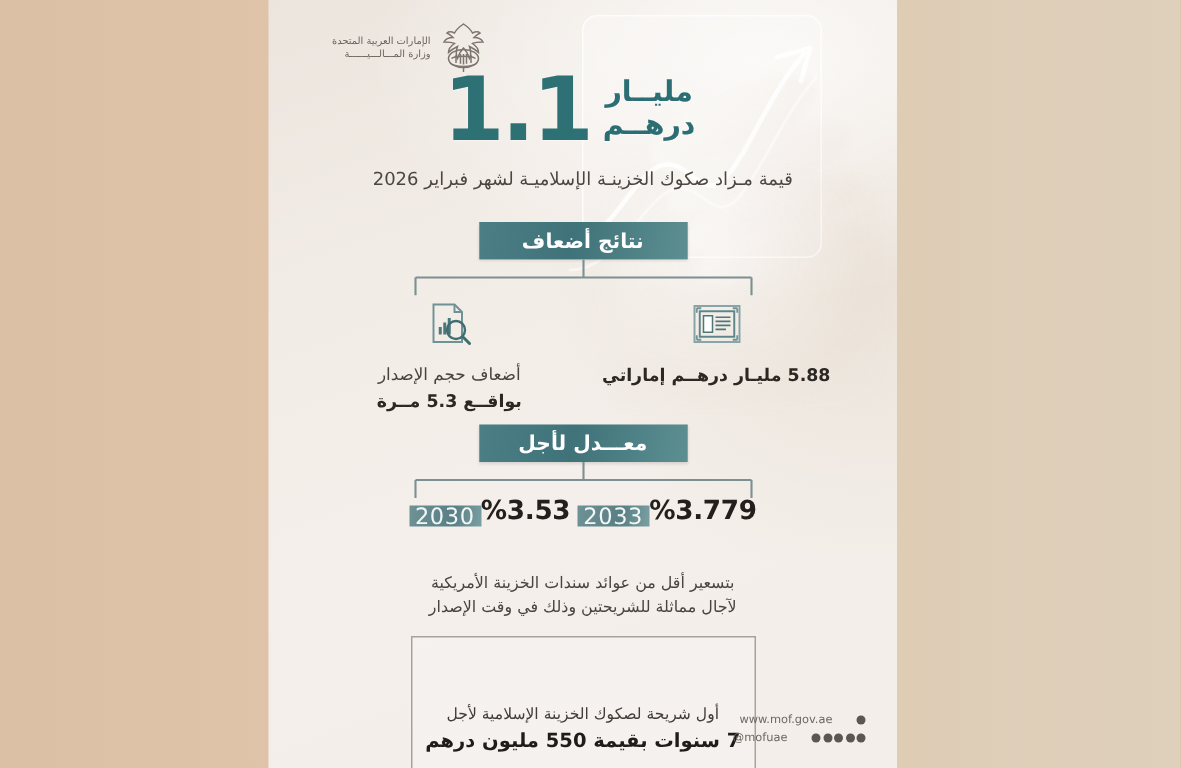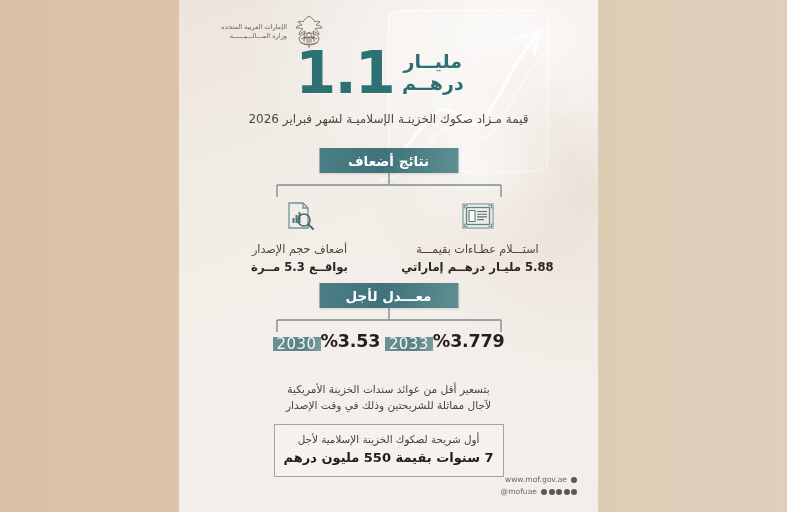--- a/index.html
+++ b/index.html
@@ -216,35 +216,35 @@
     top: 424px;
     left: 50%;
     transform: translateX(-50%);
     width: 230px;
     border: 1px solid #a9a29b;
     background: rgba(255,255,255,.22);
     padding: 7px 8px 8px;
     text-align: center;
     direction: rtl;
   }
-  #tranche .t1 { font-size: 10.4px; color: #423c37; line-height: 1.45; }
+  #tranche .t1 { font-size: 10.4px; color: #423c37; line-height: 1.45; margin-top: 37px; }
   #tranche .t2 { font-size: 13px; font-weight: bold; color: #201c19; line-height: 1.5; margin-top: 1px; text-align: center; }
 
   
   #footer {
     position: absolute;
     right: 21px;
     bottom: 14px;
     direction: ltr;
     text-align: right;
     color: #6f6862;
     font-size: 7.6px;
     line-height: 1.6;
   }
-  #footer .row { display: flex; align-items: center; justify-content: flex-end; gap: 4px; }
+  #footer .row { display: flex; align-items: center; justify-content: flex-end; gap: 16px; }
   #footer .dot {
     width: 6px; height: 6px; border-radius: 50%;
     background: #5c5651; display: inline-block; flex: 0 0 auto;
   }
   #footer .dots { display: flex; gap: 1.5px; }
 </style>
 </head>
 <body>
 
 <div id="frame">
@@ -309,21 +309,20 @@
             <rect x="1" y="1" width="30" height="24" fill="none" stroke="#86a3a6" stroke-width="1.3"></rect>
             <rect x="4.5" y="4.5" width="23" height="17" fill="none" stroke="#5e8589" stroke-width="1.3"></rect>
             <rect x="7" y="7.5" width="6" height="11" fill="#ffffff" stroke="#4e777b" stroke-width="1"></rect>
             <g stroke="#4e777b" stroke-width="1.1">
               <path d="M15 8.5 H25 M15 11.2 H25 M15 13.9 H25 M15 16.6 H22"></path>
             </g>
             <path d="M2.5 2.5 L5.5 2.5 M2.5 2.5 L2.5 5.5 M29.5 2.5 L26.5 2.5 M29.5 2.5 L29.5 5.5
                      M2.5 23.5 L5.5 23.5 M2.5 23.5 L2.5 20.5 M29.5 23.5 L26.5 23.5 M29.5 23.5 L29.5 20.5" fill="none" stroke="#6f9296" stroke-width="1.2"></path>
           </svg>
         </div>
-        <div class="line1">استـــلام عطـاءات بقيمـــة</div>
         <div class="line2">5.88 مليـار درهــم إماراتي</div>
       </div>
 
       <div class="col">
         <div class="ico">
           <svg width="32" height="30" viewBox="0 0 32 30">
             <path d="M5 2 H19 L24 7 V27 H5 Z" fill="none" stroke="#6f9296" stroke-width="1.3"></path>
             <path d="M19 2 V7 H24" fill="none" stroke="#6f9296" stroke-width="1.3"></path>
             <g fill="#4e777b">
               <rect x="8.5" y="17" width="2" height="5"></rect>

